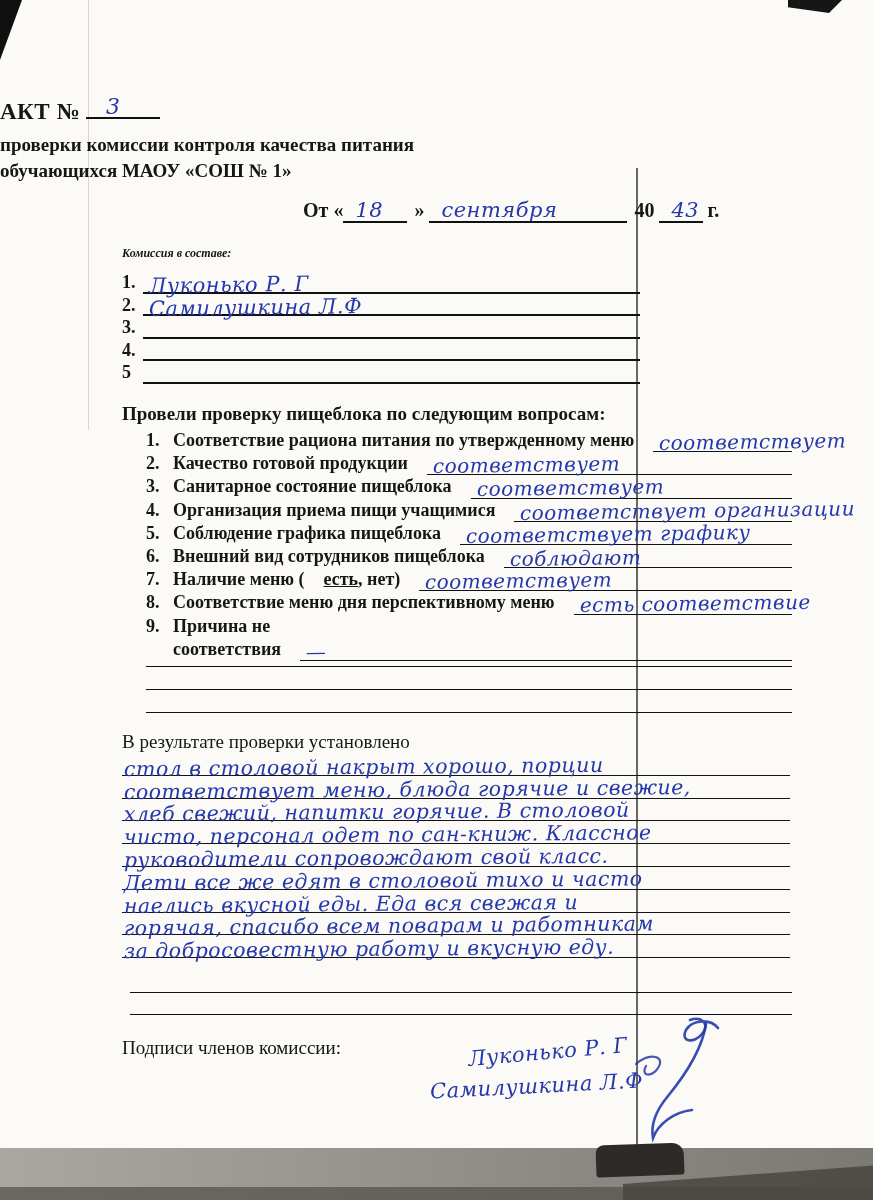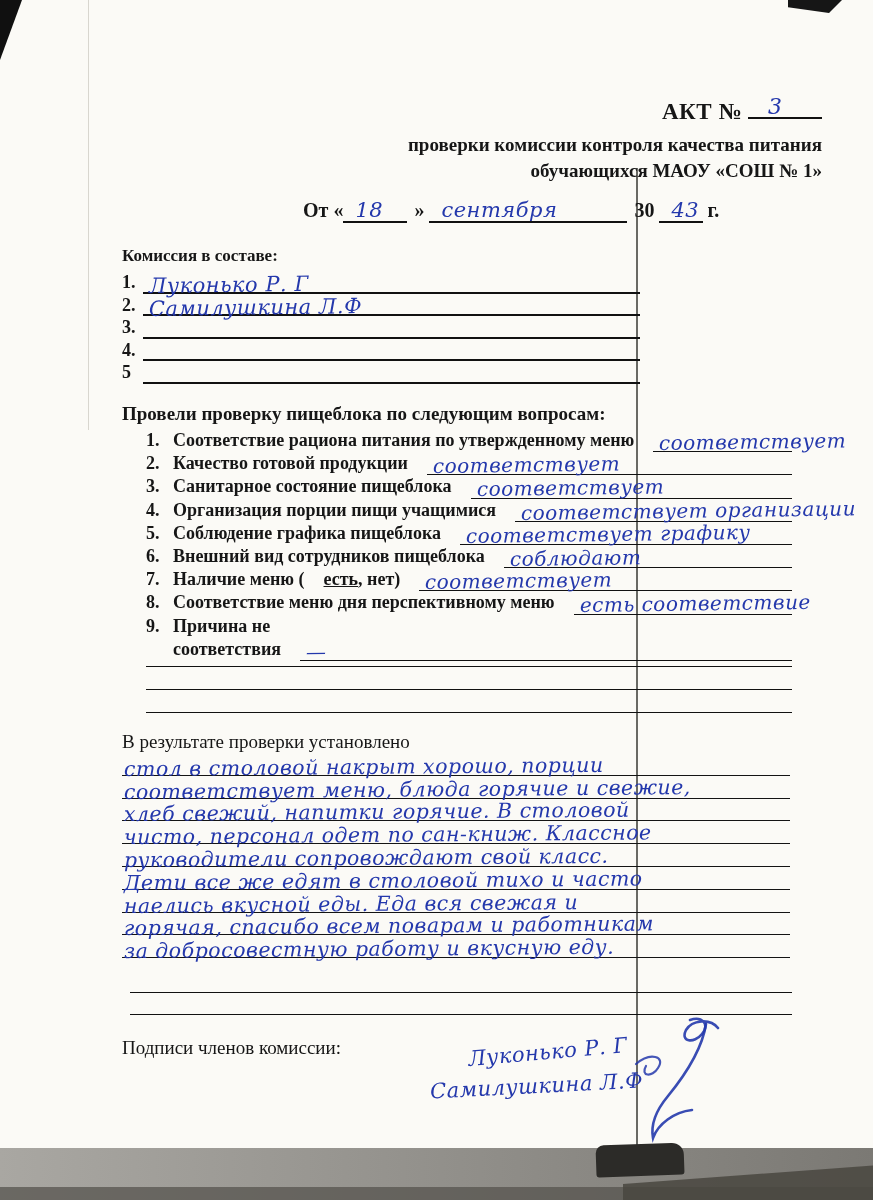--- a/index.html
+++ b/index.html
@@ -24,40 +24,40 @@
     background:linear-gradient(90deg,#a9a7a2,#908e89 55%,#7b7974); }
   .bottom-band::after { content:""; position:absolute; left:0; right:0; bottom:0;
     height:13px; background:#55534e; opacity:.75; }
   .bottom-blob { position:absolute; bottom:24px; left:596px; width:88px; height:32px;
     background:#2c2b28; border-radius:8px 12px 3px 3px; transform:rotate(-2deg); }
   .bottom-right-dark { position:absolute; bottom:0; right:0; width:250px; height:42px;
     background:#49473f; clip-path:polygon(0 62%,100% 18%,100% 100%,0 100%); opacity:.85; }
 
   
   .abs { position:absolute; }
-  .center { left:0; width:822px; text-align:right; }
+  .center { left:0; width:822px; text-align:left; }
   .b { font-weight:700; }
   .title-act { top:96px; font-size:23px; letter-spacing:.5px; }
   .sub1 { top:134px; font-size:19px; }
   .sub2 { top:160px; font-size:19px; }
 
   .blank { display:inline-block; position:relative; border-bottom:2px solid #111;
     vertical-align:baseline; }
   .act-blank { width:74px; height:23px; margin-left:6px; }
 
   .date-row { top:197px; left:303px; display:flex; align-items:flex-end;
     font-size:20px; font-weight:700; line-height:26px; height:26px; }
   .date-row .blank { border-bottom:2px solid #111; height:26px; }
   .d-day { width:64px; }
   .d-month { width:198px; }
   .d-year { width:44px; }
   .d-sp { margin:0 5px 0 7px; }
   .d-sp2 { margin-left:4px; }
 
-  .com-heading { top:246px; left:122px; font-size:17px; }
+  .com-heading { top:246px; left:122px; font-size:12px;font-style:italic; }
   .com-rows { top:271px; left:122px; width:518px; }
   .com-row { display:flex; height:22.5px; line-height:22.5px; }
   .com-row .num { font-weight:700; font-size:18px; width:21px; flex:none; }
   .com-row .fill { flex:1; border-bottom:2px solid #111; position:relative; }
 
   .check-heading { top:403px; left:122px; font-size:19px; }
   .check-rows { top:429px; left:146px; width:646px; font-size:18px; }
   .check-row { display:flex; height:23.2px; line-height:23.2px; font-weight:700; }
   .check-row .num { width:27px; flex:none; }
   .check-row .lbl { white-space:nowrap; padding-right:19px; flex:none; }
@@ -112,21 +112,21 @@
 
   <div class="abs date-row">
     <span>От «</span>
     <span class="blank d-day">
         <span class="hand">18</span>
       </span>
     <span class="d-sp">»</span>
     <span class="blank d-month">
         <span class="hand">сентября</span>
       </span>
-    <span class="d-sp">30</span>
+    <span class="d-sp">40</span>
     <span class="blank d-year">
         <span class="hand">43</span>
       </span>
     <span class="d-sp2">г.</span>
   </div>
 
   <div class="abs b com-heading">Комиссия в составе:</div>
   <div class="abs com-rows">
     <div class="com-row">
       <span class="num">1.</span>
@@ -172,21 +172,21 @@
     </div>
     <div class="check-row">
       <span class="num">3.</span>
       <span class="lbl">Санитарное состояние пищеблока</span>
       <span class="fill">
           <span class="hand">соответствует</span>
         </span>
     </div>
     <div class="check-row">
       <span class="num">4.</span>
-      <span class="lbl">Организация порции пищи учащимися</span>
+      <span class="lbl">Организация приема пищи учащимися</span>
       <span class="fill">
           <span class="hand">соответствует организации</span>
         </span>
     </div>
     <div class="check-row">
       <span class="num">5.</span>
       <span class="lbl">Соблюдение графика пищеблока</span>
       <span class="fill">
           <span class="hand">соответствует графику</span>
         </span>

